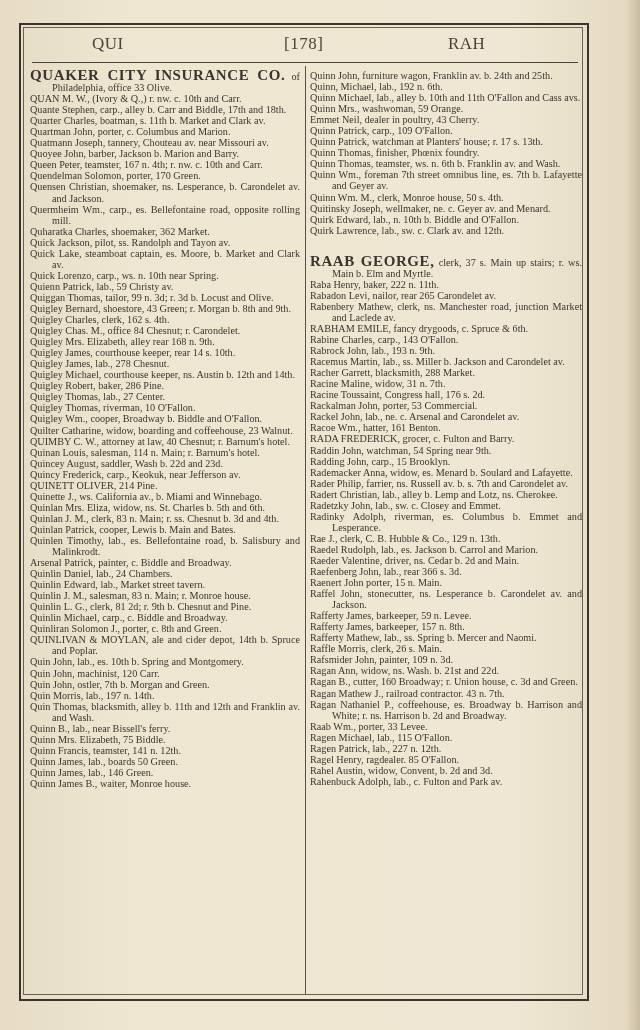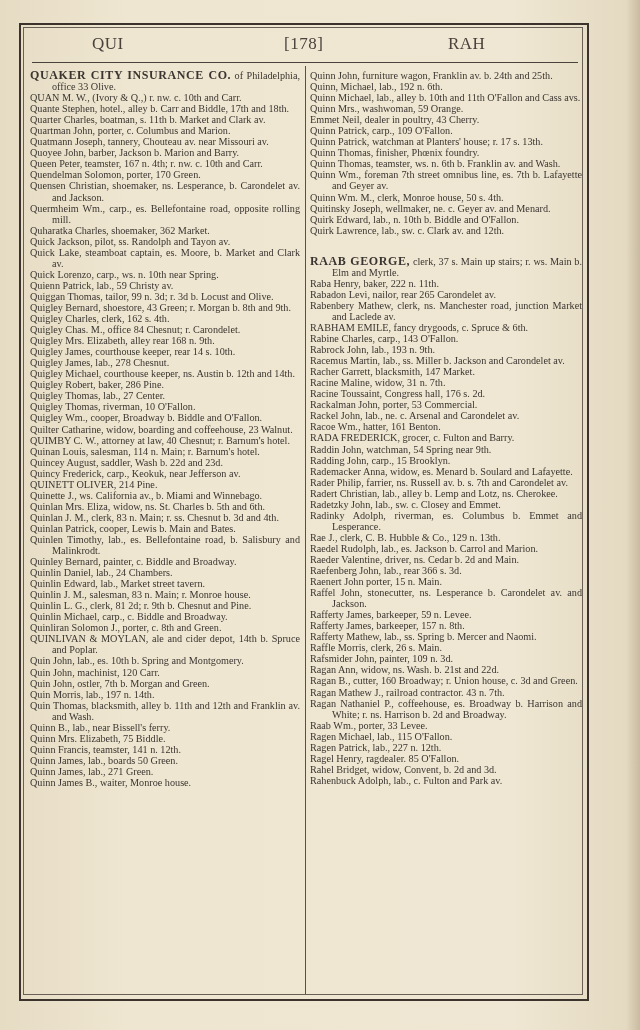--- a/index.html
+++ b/index.html
@@ -48,42 +48,42 @@
     position: absolute; top: 70px; width: 270px;
     font-size: 10.2px; line-height: 11.05px;
     text-align: justify;
   }
   .col-left { left: 30px; }
   .col-right { left: 310px; width: 272px; }
   .entry {
     padding-left: 22px; text-indent: -22px; margin: 0;
   }
   .entry.spacer { margin-top: 20px; }
-  .bold-name { font-weight: bold; letter-spacing: 0.6px; font-size: 12px; }
+  .bold-name { font-weight: bold; letter-spacing: 0.6px; font-size: 15px; }
 </style>
 </head>
 <body>
 
 <div class="page-bg"></div>
 <div class="edge-shadow"></div>
 <div class="frame-outer"></div>
 <div class="frame-inner"></div>
 
 <div class="header">
   <span class="hdr-left">QUI</span>
   <span class="hdr-center">[178]</span>
   <span class="hdr-right">RAH</span>
 </div>
 <div class="header-rule"></div>
 <div class="col-divider"></div>
 
 <div class="col col-left" id="col-left">
     <p class="entry"><span class="bold-name">QUAKER CITY INSURANCE CO.</span><span> of Philadelphia, office 33 Olive.</span></p>
     <p class="entry"><span>QUAN M. W., </span><span>(Ivory &amp; Q.,) r. nw. c. 10th and Carr.</span></p>
-    <p class="entry"><span>Quante Stephen, </span><span>hotel., alley b. Carr and Biddle, 17th and 18th.</span></p>
+    <p class="entry"><span>Quante Stephen, </span><span>carp., alley b. Carr and Biddle, 17th and 18th.</span></p>
     <p class="entry"><span>Quarter Charles, </span><span>boatman, s. 11th b. Market and Clark av.</span></p>
     <p class="entry"><span>Quartman John, </span><span>porter, c. Columbus and Marion.</span></p>
     <p class="entry"><span>Quatmann Joseph, </span><span>tannery, Chouteau av. near Missouri av.</span></p>
     <p class="entry"><span>Quoyee John, </span><span>barber, Jackson b. Marion and Barry.</span></p>
     <p class="entry"><span>Queen Peter, </span><span>teamster, 167 n. 4th; r. nw. c. 10th and Carr.</span></p>
     <p class="entry"><span>Quendelman Solomon, </span><span>porter, 170 Green.</span></p>
     <p class="entry"><span>Quensen Christian, </span><span>shoemaker, ns. Lesperance, b. Carondelet av. and Jackson.</span></p>
     <p class="entry"><span>Quermheim Wm., </span><span>carp., es. Bellefontaine road, opposite rolling mill.</span></p>
     <p class="entry"><span>Quharatka Charles, </span><span>shoemaker, 362 Market.</span></p>
     <p class="entry"><span>Quick Jackson, </span><span>pilot, ss. Randolph and Tayon av.</span></p>
@@ -106,38 +106,38 @@
     <p class="entry"><span>QUIMBY C. W., </span><span>attorney at law, 40 Chesnut; r. Barnum's hotel.</span></p>
     <p class="entry"><span>Quinan Louis, </span><span>salesman, 114 n. Main; r. Barnum's hotel.</span></p>
     <p class="entry"><span>Quincey August, </span><span>saddler, Wash b. 22d and 23d.</span></p>
     <p class="entry"><span>Quincy Frederick, </span><span>carp., Keokuk, near Jefferson av.</span></p>
     <p class="entry"><span>QUINETT OLIVER, </span><span>214 Pine.</span></p>
     <p class="entry"><span>Quinette J., </span><span>ws. California av., b. Miami and Winnebago.</span></p>
     <p class="entry"><span>Quinlan Mrs. Eliza, </span><span>widow, ns. St. Charles b. 5th and 6th.</span></p>
     <p class="entry"><span>Quinlan J. M., </span><span>clerk, 83 n. Main; r. ss. Chesnut b. 3d and 4th.</span></p>
     <p class="entry"><span>Quinlan Patrick, </span><span>cooper, Lewis b. Main and Bates.</span></p>
     <p class="entry"><span>Quinlen Timothy, </span><span>lab., es. Bellefontaine road, b. Salisbury and Malinkrodt.</span></p>
-    <p class="entry"><span>Quinley Bernard, </span><span>painter, c. Biddle and Broadway.</span></p>
+    <p class="entry"><span>Arsenal Patrick, </span><span>painter, c. Biddle and Broadway.</span></p>
     <p class="entry"><span>Quinlin Daniel, </span><span>lab., 24 Chambers.</span></p>
     <p class="entry"><span>Quinlin Edward, </span><span>lab., Market street tavern.</span></p>
     <p class="entry"><span>Quinlin J. M., </span><span>salesman, 83 n. Main; r. Monroe house.</span></p>
     <p class="entry"><span>Quinlin L. G., </span><span>clerk, 81 2d; r. 9th b. Chesnut and Pine.</span></p>
     <p class="entry"><span>Quinlin Michael, </span><span>carp., c. Biddle and Broadway.</span></p>
     <p class="entry"><span>Quinliran Solomon J., </span><span>porter, c. 8th and Green.</span></p>
     <p class="entry"><span>QUINLIVAN &amp; MOYLAN, </span><span>ale and cider depot, 14th b. Spruce and Poplar.</span></p>
     <p class="entry"><span>Quin John, </span><span>lab., es. 10th b. Spring and Montgomery.</span></p>
     <p class="entry"><span>Quin John, </span><span>machinist, 120 Carr.</span></p>
     <p class="entry"><span>Quin John, </span><span>ostler, 7th b. Morgan and Green.</span></p>
     <p class="entry"><span>Quin Morris, </span><span>lab., 197 n. 14th.</span></p>
     <p class="entry"><span>Quin Thomas, </span><span>blacksmith, alley b. 11th and 12th and Franklin av. and Wash.</span></p>
     <p class="entry"><span>Quinn B., </span><span>lab., near Bissell's ferry.</span></p>
     <p class="entry"><span>Quinn Mrs. Elizabeth, </span><span>75 Biddle.</span></p>
     <p class="entry"><span>Quinn Francis, </span><span>teamster, 141 n. 12th.</span></p>
     <p class="entry"><span>Quinn James, </span><span>lab., boards 50 Green.</span></p>
-    <p class="entry"><span>Quinn James, </span><span>lab., 271 Green.</span></p>
+    <p class="entry"><span>Quinn James, </span><span>lab., 146 Green.</span></p>
     <p class="entry"><span>Quinn James B., </span><span>waiter, Monroe house.</span></p>
   </div>
 <div class="col col-right" id="col-right">
     <p class="entry"><span>Quinn John, </span><span>furniture wagon, Franklin av. b. 24th and 25th.</span></p>
     <p class="entry"><span>Quinn, Michael, </span><span>lab., 192 n. 6th.</span></p>
     <p class="entry"><span>Quinn Michael, </span><span>lab., alley b. 10th and 11th O'Fallon and Cass avs.</span></p>
     <p class="entry"><span>Quinn Mrs., </span><span>washwoman, 59 Orange.</span></p>
     <p class="entry"><span>Emmet Neil, </span><span>dealer in poultry, 43 Cherry.</span></p>
     <p class="entry"><span>Quinn Patrick, </span><span>carp., 109 O'Fallon.</span></p>
     <p class="entry"><span>Quinn Patrick, </span><span>watchman at Planters' house; r. 17 s. 13th.</span></p>
@@ -149,21 +149,21 @@
     <p class="entry"><span>Quirk Edward, </span><span>lab., n. 10th b. Biddle and O'Fallon.</span></p>
     <p class="entry"><span>Quirk Lawrence, </span><span>lab., sw. c. Clark av. and 12th.</span></p>
     <p class="entry spacer"><span class="bold-name">RAAB GEORGE,</span><span> clerk, 37 s. Main up stairs; r. ws. Main b. Elm and Myrtle.</span></p>
     <p class="entry"><span>Raba Henry, </span><span>baker, 222 n. 11th.</span></p>
     <p class="entry"><span>Rabadon Levi, </span><span>nailor, rear 265 Carondelet av.</span></p>
     <p class="entry"><span>Rabenbery Mathew, </span><span>clerk, ns. Manchester road, junction Market and Laclede av.</span></p>
     <p class="entry"><span>RABHAM EMILE, </span><span>fancy drygoods, c. Spruce &amp; 6th.</span></p>
     <p class="entry"><span>Rabine Charles, </span><span>carp., 143 O'Fallon.</span></p>
     <p class="entry"><span>Rabrock John, </span><span>lab., 193 n. 9th.</span></p>
     <p class="entry"><span>Racemus Martin, </span><span>lab., ss. Miller b. Jackson and Carondelet av.</span></p>
-    <p class="entry"><span>Racher Garrett, </span><span>blacksmith, 147 Market.</span></p>
+    <p class="entry"><span>Racher Garrett, </span><span>blacksmith, 288 Market.</span></p>
     <p class="entry"><span>Racine Maline, </span><span>widow, 31 n. 7th.</span></p>
     <p class="entry"><span>Racine Toussaint, </span><span>Congress hall, 176 s. 2d.</span></p>
     <p class="entry"><span>Rackalman John, </span><span>porter, 53 Commercial.</span></p>
     <p class="entry"><span>Rackel John, </span><span>lab., ne. c. Arsenal and Carondelet av.</span></p>
     <p class="entry"><span>Racoe Wm., </span><span>hatter, 161 Benton.</span></p>
     <p class="entry"><span>RADA FREDERICK, </span><span>grocer, c. Fulton and Barry.</span></p>
     <p class="entry"><span>Raddin John, </span><span>watchman, 54 Spring near 9th.</span></p>
     <p class="entry"><span>Radding John, </span><span>carp., 15 Brooklyn.</span></p>
     <p class="entry"><span>Rademacker Anna, </span><span>widow, es. Menard b. Soulard and Lafayette.</span></p>
     <p class="entry"><span>Rader Philip, </span><span>farrier, ns. Russell av. b. s. 7th and Carondelet av.</span></p>
@@ -182,15 +182,15 @@
     <p class="entry"><span>Raffle Morris, </span><span>clerk, 26 s. Main.</span></p>
     <p class="entry"><span>Rafsmider John, </span><span>painter, 109 n. 3d.</span></p>
     <p class="entry"><span>Ragan Ann, </span><span>widow, ns. Wash. b. 21st and 22d.</span></p>
     <p class="entry"><span>Ragan B., </span><span>cutter, 160 Broadway; r. Union house, c. 3d and Green.</span></p>
     <p class="entry"><span>Ragan Mathew J., </span><span>railroad contractor. 43 n. 7th.</span></p>
     <p class="entry"><span>Ragan Nathaniel P., </span><span>coffeehouse, es. Broadway b. Harrison and White; r. ns. Harrison b. 2d and Broadway.</span></p>
     <p class="entry"><span>Raab Wm., </span><span>porter, 33 Levee.</span></p>
     <p class="entry"><span>Ragen Michael, </span><span>lab., 115 O'Fallon.</span></p>
     <p class="entry"><span>Ragen Patrick, </span><span>lab., 227 n. 12th.</span></p>
     <p class="entry"><span>Ragel Henry, </span><span>ragdealer. 85 O'Fallon.</span></p>
-    <p class="entry"><span>Rahel Bridget, </span><span>widow, Convent, b. 2d and 3d.</span></p>
+    <p class="entry"><span>Rahel Austin, </span><span>widow, Convent, b. 2d and 3d.</span></p>
     <p class="entry"><span>Rahenbuck Adolph, </span><span>lab., c. Fulton and Park av.</span></p>
   </div>
 
 </body></html>

